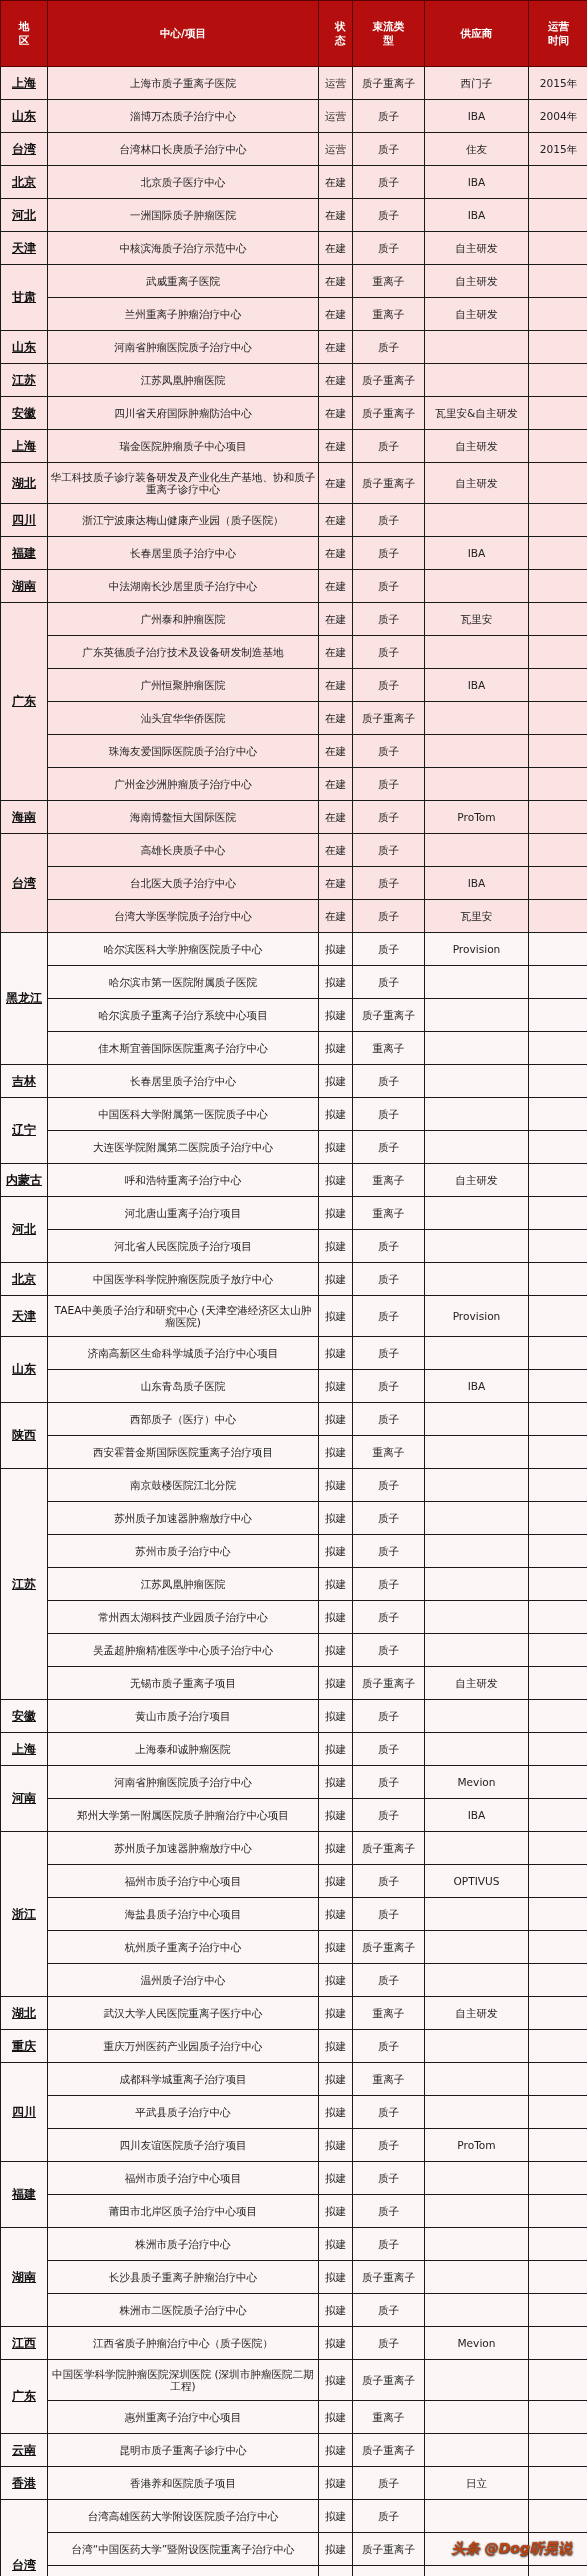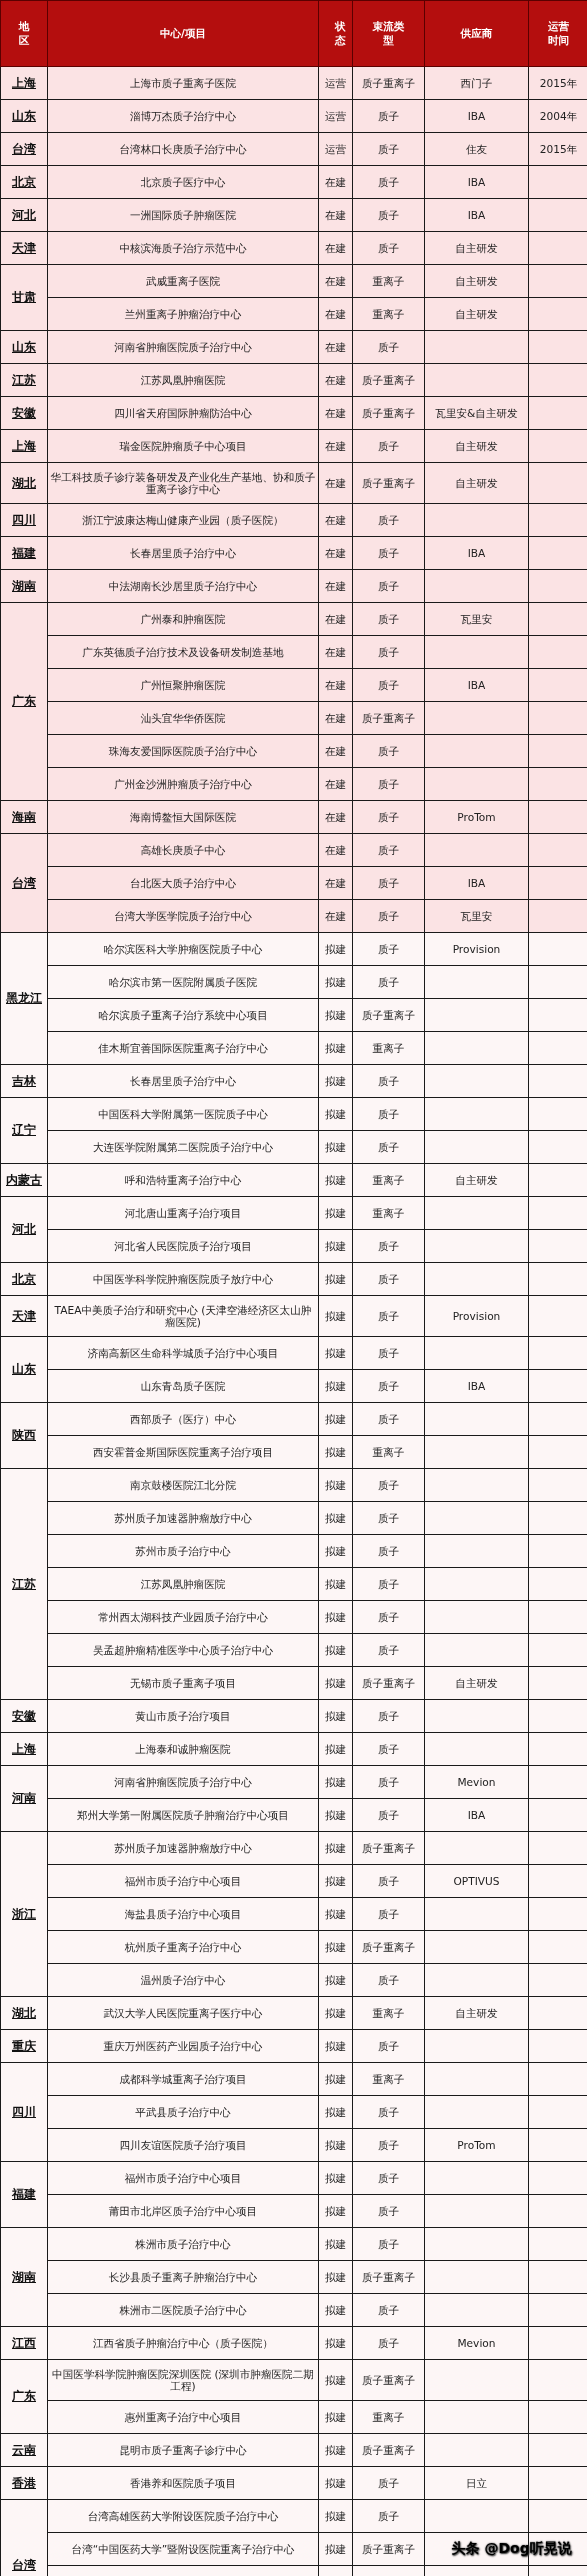--- a/index.html
+++ b/index.html
@@ -13,22 +13,22 @@
   col.c-vendor { width: 104px; }
   col.c-year { width: 60px; }
   th { background: #b40e0e; color: #ffffff; font-weight: bold; font-size: 10.6px;
        height: 33px; border: 0.8px solid #5a0000; padding: 16px; text-align: center; }
   td { border: 0.8px solid #1a1a1a; font-size: 10.6px; color: #222; text-align: center;
        height: 32px; padding: 0 1.6px; line-height: 12.2px; }
   tr.double td { height: 40px; }
   tr.pink td { background: #fbe3e4; }
   tr.white td { background: #fdf6f6; }
   td.region { font-weight: bold; font-size: 12px; color: #111; text-decoration: underline; }
-  .watermark { position: absolute; right: 16.3px; bottom: 18px; font-size: 14px; color: #000000;
-               text-shadow: 0 0 1.6px #444, 0.8px 0.8px 1.6px #333; font-weight: bold; letter-spacing: 0; }
+  .watermark { position: absolute; right: 16.3px; bottom: 18px; font-size: 14px; color: #c2410c;
+               text-shadow: 0 0 1.6px #444, 0.8px 0.8px 1.6px #333; font-weight: bold; letter-spacing: 0; font-style: italic; }
 </style>
 </head>
 <body>
 
 <table>
   <colgroup>
     <col class="c-region">
       <col class="c-name">
       <col class="c-status">
       <col class="c-beam">

